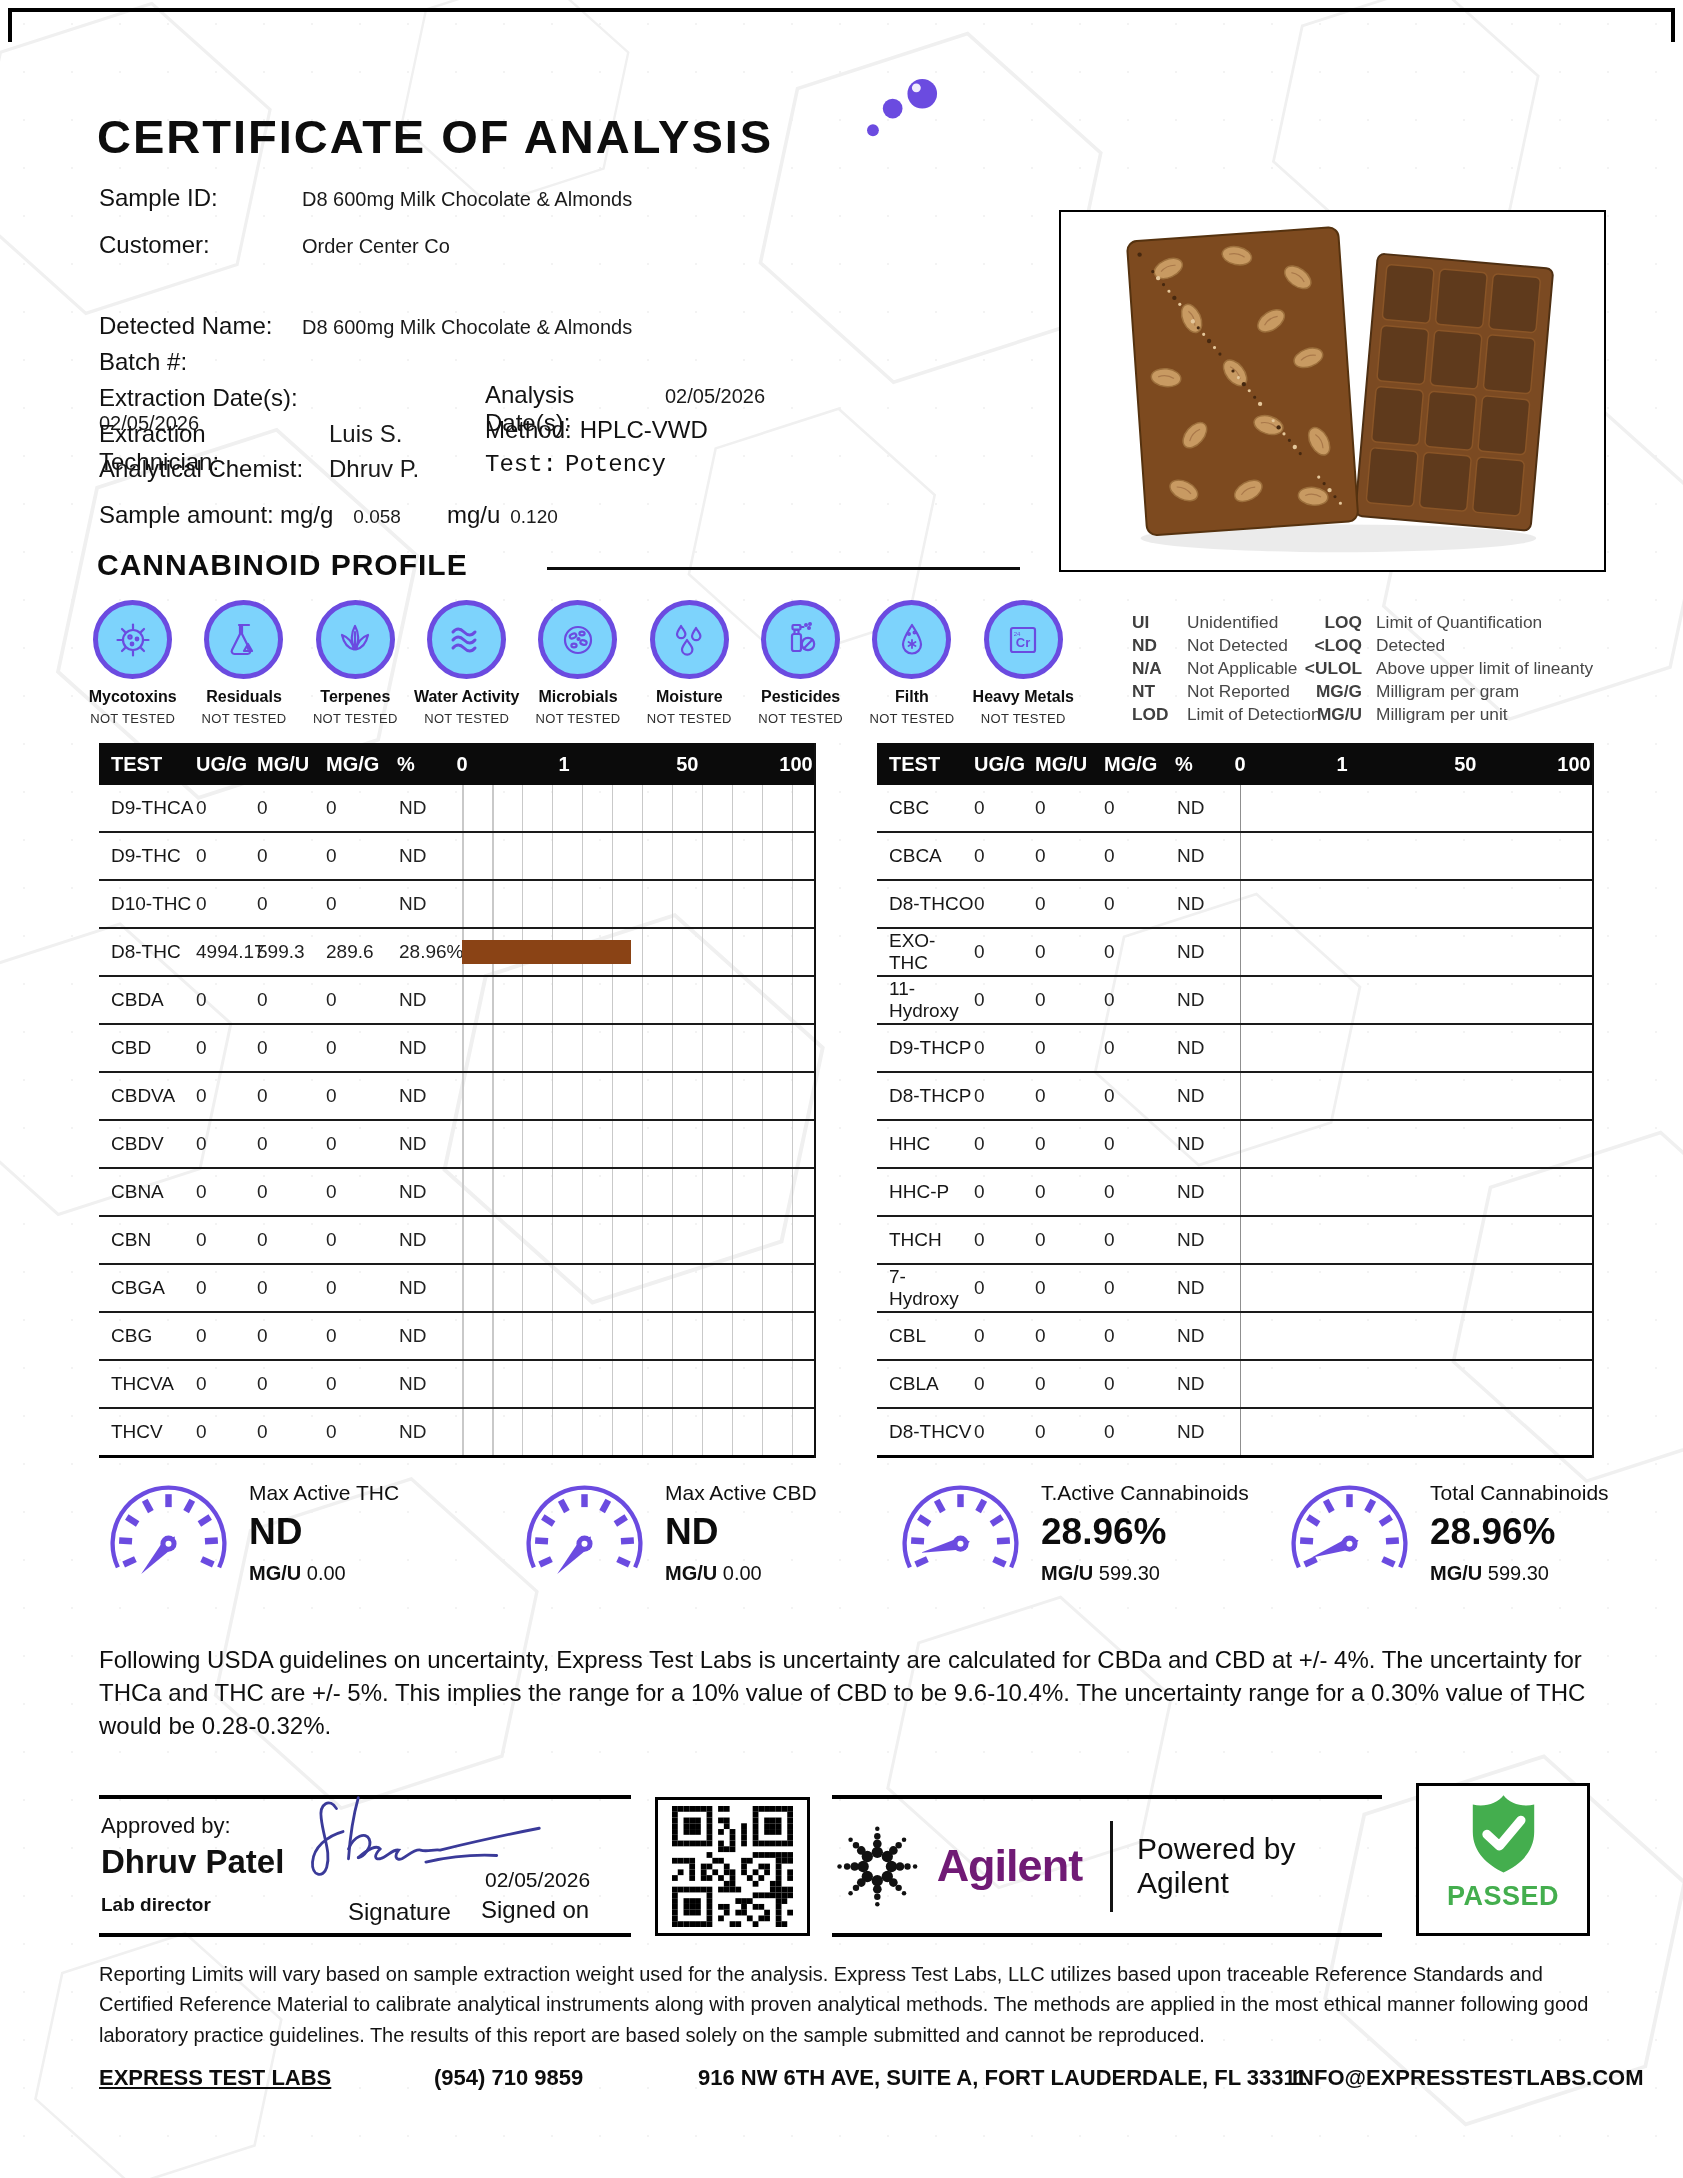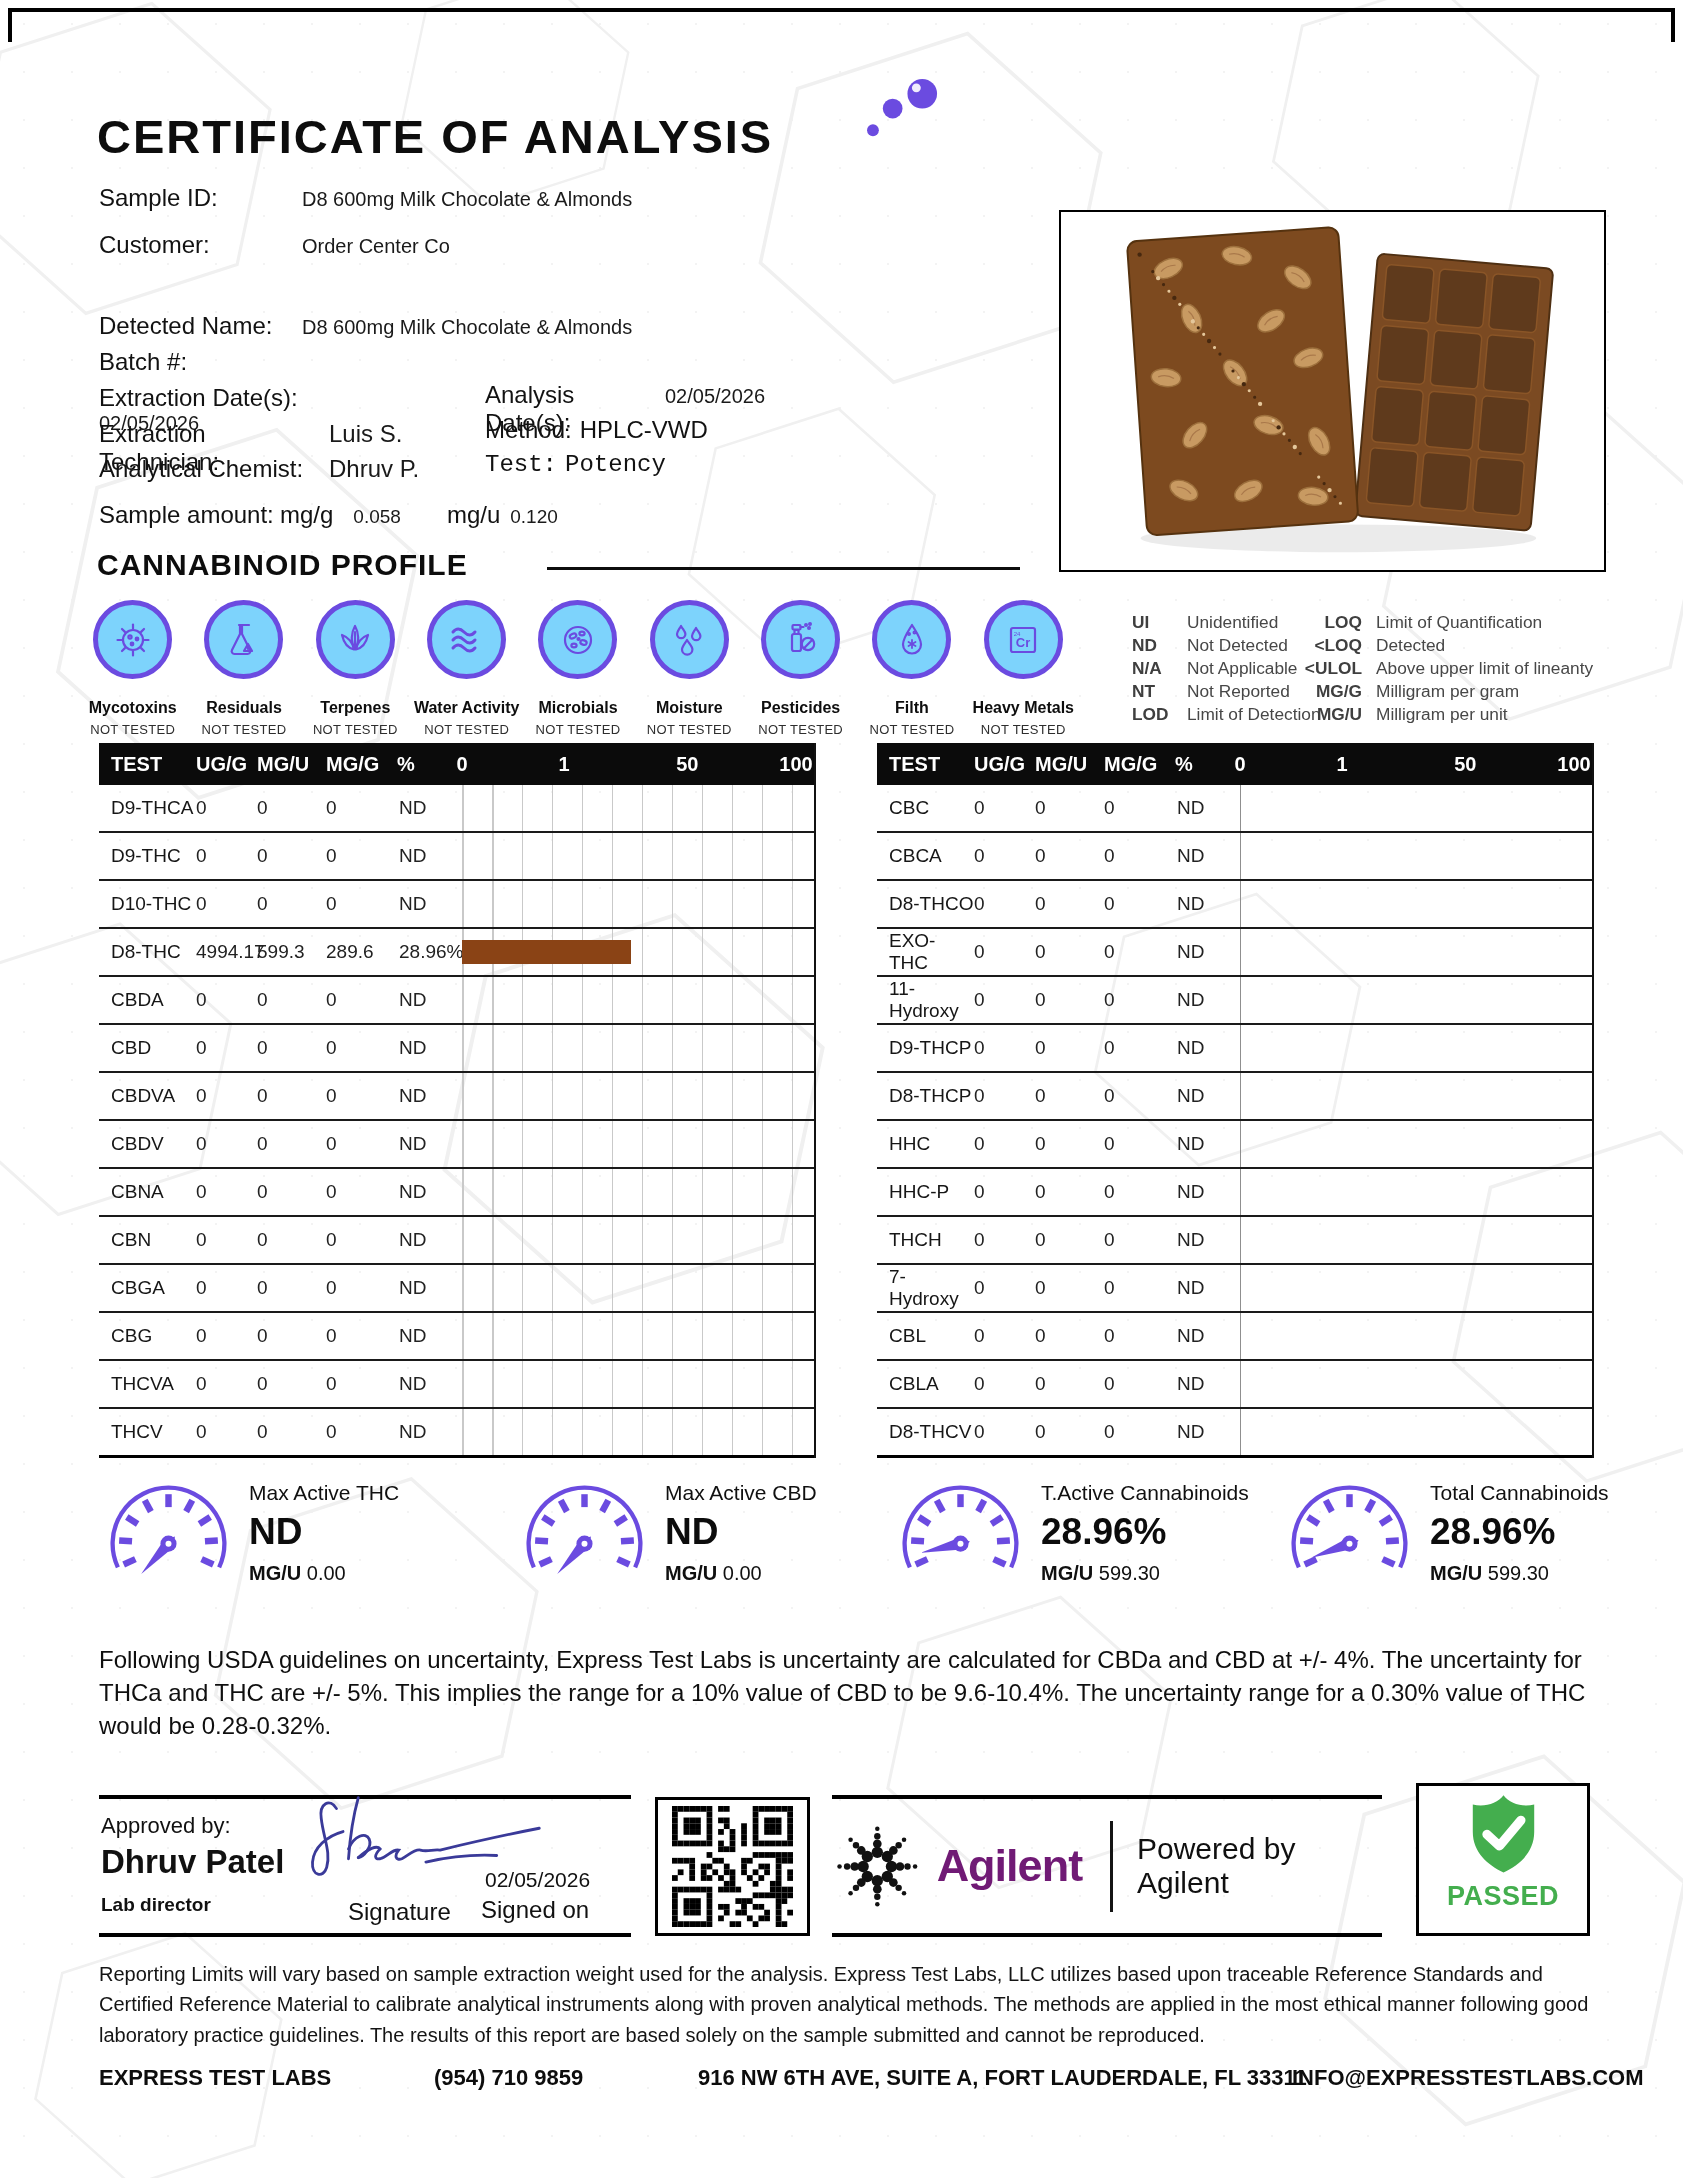--- a/index.html
+++ b/index.html
@@ -33,21 +33,21 @@
 
   .product-box{left:1059px;top:210px;width:543px;height:358px;border:2px solid #000;background:#fff;}
 
   .section-title{left:97px;top:548px;font-size:30px;font-weight:800;letter-spacing:1px;color:#0d0d0d;}
   .section-line{left:547px;top:567px;width:473px;height:2.5px;background:#0d0d0d;}
 
   #screening-row{left:77px;top:600px;width:1002px;display:flex;}
   .icell{flex:1;text-align:center;}
   .ic{width:69px;height:69px;border:5px solid var(--accent);border-radius:50%;margin:0 auto;
       display:flex;align-items:center;justify-content:center;color:var(--accent);background:#7dd3fc;}
-  .ilab{margin-top:20px;font-size:16px;font-weight:bold;color:#0e0e0e;}
+  .ilab{margin-top:9px;font-size:16px;font-weight:bold;color:#0e0e0e;}
   .istat{margin-top:5px;font-size:13px;color:#2e2e2e;letter-spacing:0.3px;}
 
   #legend{left:1095px;top:612px;width:515px;font-size:17.3px;color:#474747;}
   .lcol{position:absolute;top:0;}
   .lcol1{left:0;}
   .lcol2{left:196px;}
   .lrow{height:23px;display:flex;align-items:baseline;}
   .labbr{font-weight:bold;color:#3f3f3f;}
   .lcol1 .labbr{display:inline-block;width:55px;margin-left:37px;}
   .lcol2 .labbr{display:inline-block;width:71px;text-align:right;margin-right:14px;}
@@ -94,21 +94,21 @@
   .ag-name{font-size:45px;font-weight:800;color:#701a75;margin-left:14px;letter-spacing:-1px;}
   .ag-divider{width:3px;height:91px;background:#141414;margin:0 24px 0 28px;}
   .ag-powered{font-size:30px;color:#101010;}
 
   .passed-box{left:1416px;top:1783px;width:168px;height:147px;border:3.5px solid #000;text-align:center;background:#fff;}
   .passed-label{color:var(--green);font-size:27px;font-weight:800;letter-spacing:0.5px;margin-top:2px;}
 
   .disclaimer{left:99px;top:1959px;width:1493px;font-size:20px;line-height:1.52;color:#141414;}
 
   .footer-item{position:absolute;top:2065px;font-size:22px;font-weight:800;color:#0d0d0d;}
-  .f-company{left:99px;}
+  .f-company{left:99px;text-decoration:underline;}
   .f-phone{left:434px;}
   .f-address{left:698px;}
   .f-email{left:1292px;}
 </style>
 </head>
 <body>
 
 <svg id="hex-bg" viewBox="0 0 1700 2200">
     <polygon points="0,-100 87,-50 87,50 0,100 -87,50 -87,-50" fill="none" stroke="#f0f0f0" stroke-width="2" transform="translate(120,160) scale(1.6) rotate(12)"></polygon>
     <polygon points="0,-100 87,-50 87,50 0,100 -87,50 -87,-50" fill="none" stroke="#f0f0f0" stroke-width="2" transform="translate(520,90) scale(1.2) rotate(12)"></polygon>

